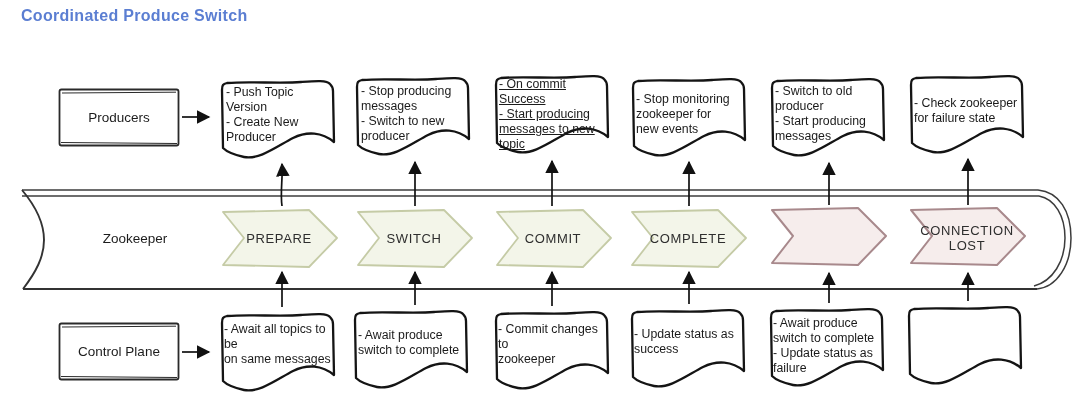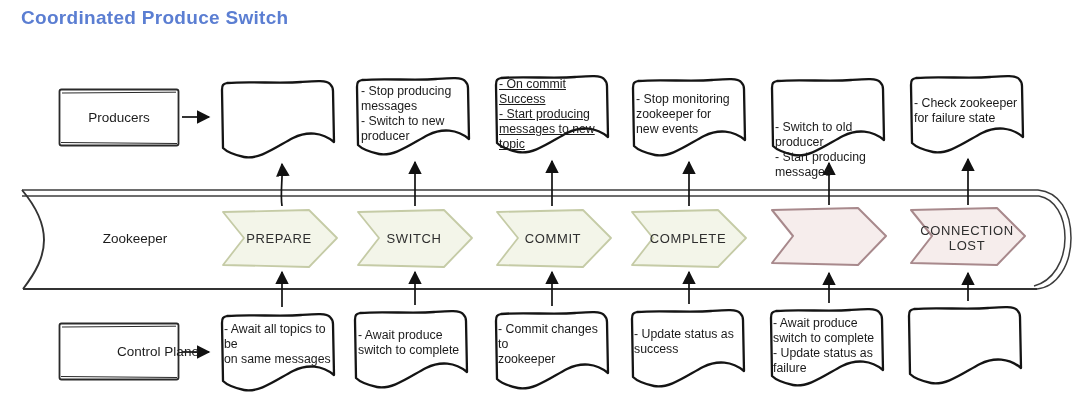--- a/index.html
+++ b/index.html
@@ -2,21 +2,21 @@
 <html><head>
 <meta charset="utf-8">
 <style>
   html,body{margin:0;padding:0;background:#ffffff;}
   .diagram{
     position:relative;width:1080px;height:407px;background:#ffffff;
     font-family:"Liberation Sans",sans-serif;overflow:hidden;
   }
   .layer{position:absolute;left:0;top:0;}
   .page-title{
-    position:absolute;left:21px;top:7px;font-size:19px;font-weight:bold;
+    position:absolute;left:21px;top:7px;font-size:16px;font-weight:bold;
     color:#5b7ed2;letter-spacing:0.3px;
   }
   .actor-label{
     position:absolute;display:flex;align-items:center;justify-content:center;
     font-size:13.5px;color:#1c1c1c;text-align:left;
   }
   .lane-label{
     position:absolute;left:78px;top:231px;width:114px;text-align:center;
     font-size:13.5px;color:#1c1c1c;
   }
@@ -117,40 +117,43 @@
       <path class="arrow" d="M 689,304 L 689,272" marker-end="url(#ah)"></path>
       <path class="arrow" d="M 829,303 L 829,273" marker-end="url(#ah)"></path>
       <path class="arrow" d="M 968,301 L 968,273" marker-end="url(#ah)"></path>
     </g>
   </svg>
 
   <div class="page-title">Coordinated Produce Switch</div>
 
   <div class="actor-label" style="left:59px;top:89px;width:120px;height:57px;">Producers</div>
   <div class="lane-label">Zookeeper</div>
-  <div class="actor-label" style="left:59px;top:323px;width:120px;height:57px;padding-left:39px;">Control Plane</div>
+  <div class="actor-label" style="left:59px;top:323px;width:120px;height:57px;">Control Plane</div>
 
   <div class="stage-label" style="left:243px;top:209px;width:72px;height:59px;">PREPARE</div>
   <div class="stage-label" style="left:378px;top:209px;width:72px;height:59px;">SWITCH</div>
   <div class="stage-label" style="left:517px;top:209px;width:72px;height:59px;">COMMIT</div>
   <div class="stage-label" style="left:650px;top:209px;width:76px;height:59px;">COMPLETE</div>
   <div class="stage-label" style="left:928px;top:207px;width:78px;height:62px;">CONNECTION LOST</div>
 
+  <div class="note-text" style="left:226px;top:84px;width:108px;height:62px;">- Push Topic Version
+- Create New
+Producer</div>
   <div class="note-text" style="left:361px;top:80px;width:106px;height:68px;">- Stop producing
 messages
 - Switch to new
 producer</div>
   <div class="note-text" style="left:499px;top:78px;width:108px;height:72px;text-decoration:underline;">- On commit Success
 - Start producing
 messages to new
 topic</div>
   <div class="note-text" style="left:636px;top:82px;width:106px;height:64px;">- Stop monitoring
 zookeeper for
 new events</div>
-  <div class="note-text" style="left:775px;top:80px;width:104px;height:68px;margin-top:36px;">- Switch to old
+  <div class="note-text" style="left:775px;top:80px;width:104px;height:68px;">- Switch to old
 producer
 - Start producing
 messages</div>
   <div class="note-text" style="left:914px;top:84px;width:112px;height:54px;">- Check zookeeper
 for failure state</div>
 
   <div class="note-text" style="left:224px;top:315px;width:116px;height:58px;">- Await all topics to be
 on same messages</div>
   <div class="note-text" style="left:358px;top:313px;width:110px;height:60px;">- Await produce
 switch to complete</div>

